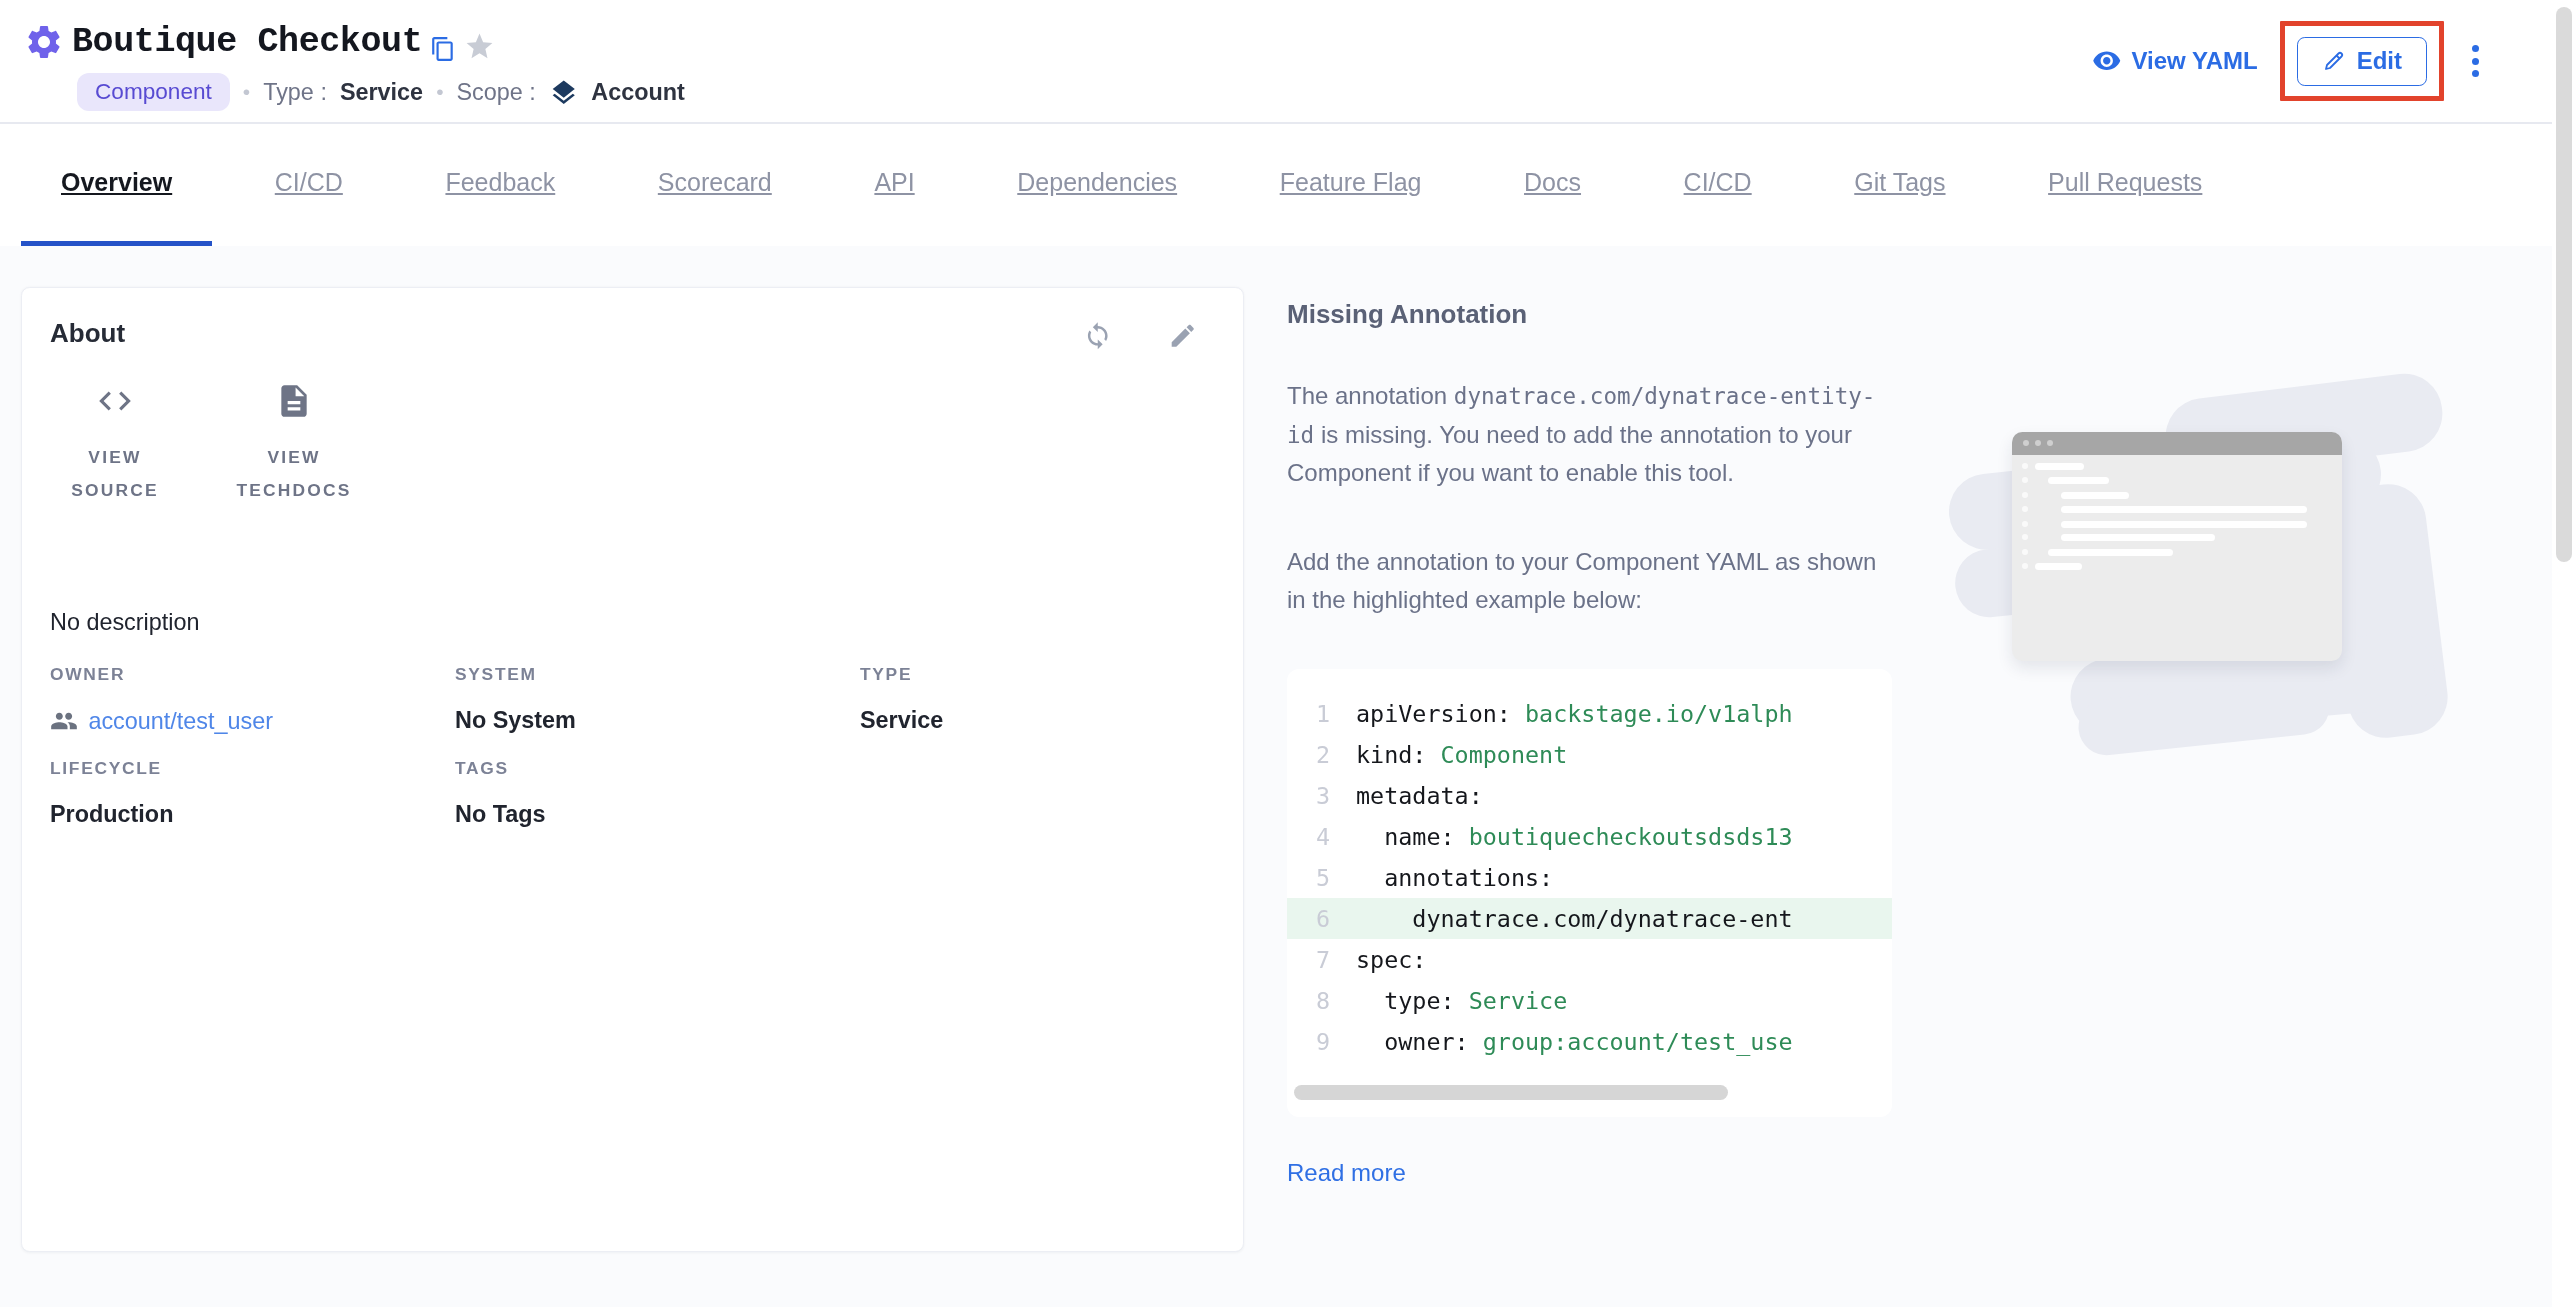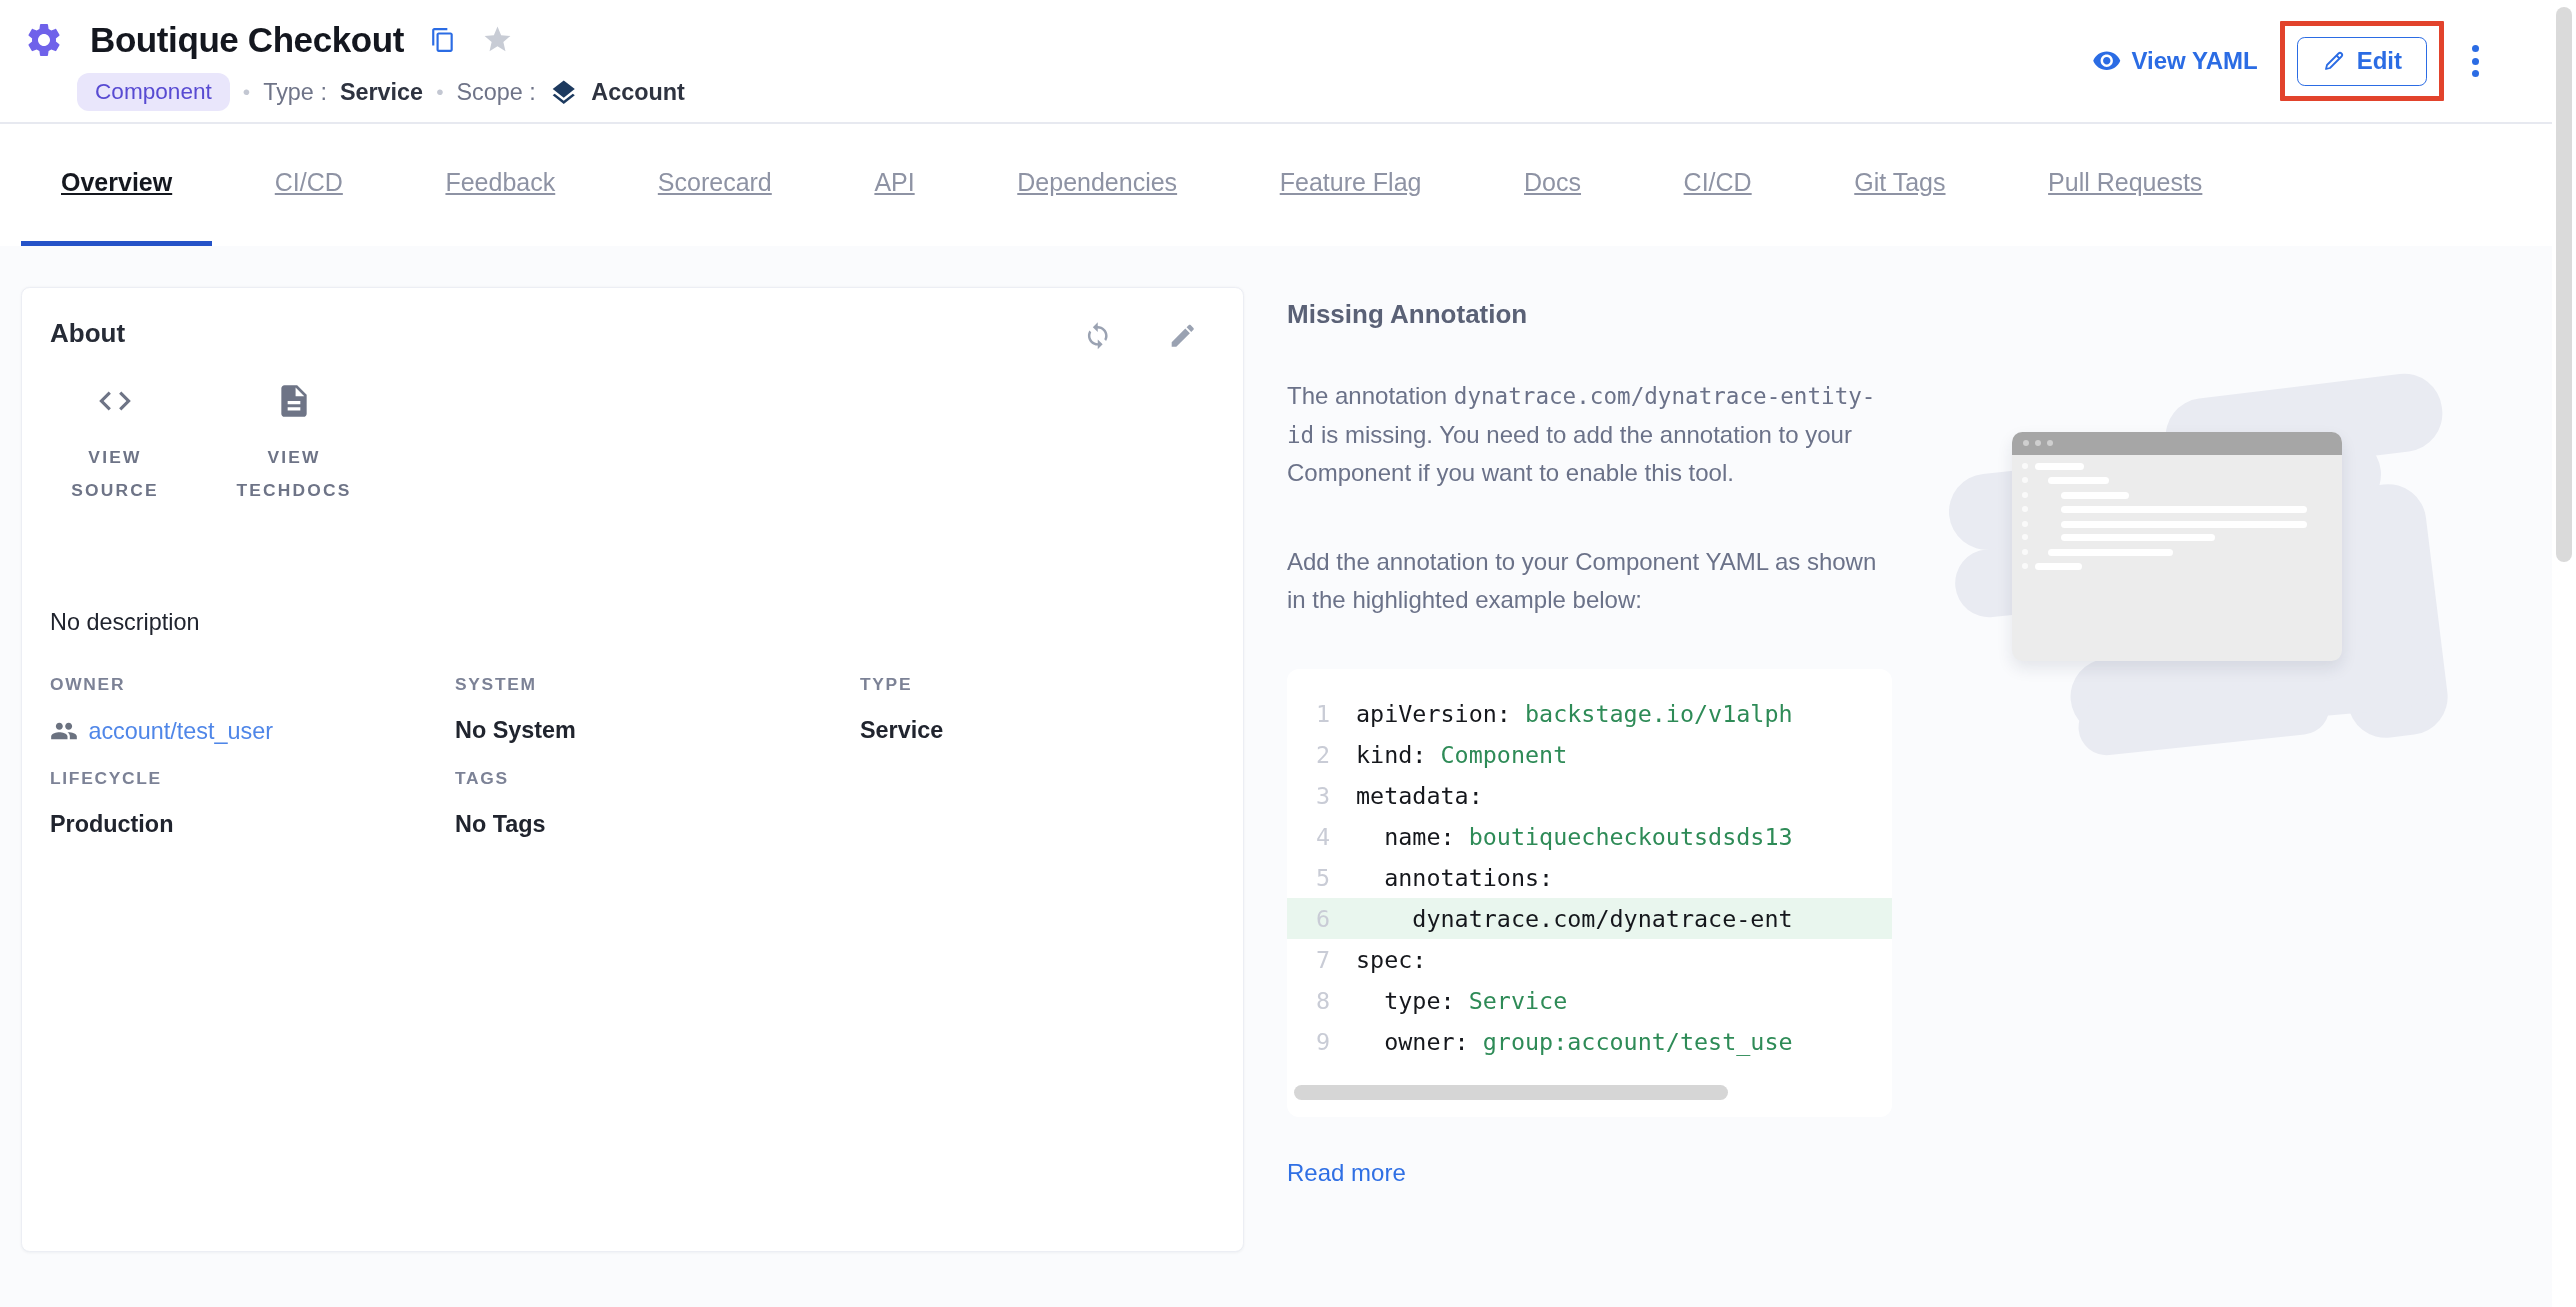--- a/index.html
+++ b/index.html
@@ -4,21 +4,21 @@
 <style>
   * { margin:0; padding:0; box-sizing:border-box; }
   html,body { width:2576px; height:1307px; overflow:hidden; background:#ffffff;
               font-family:"Liberation Sans", sans-serif; }
   .page { position:relative; width:2576px; height:1307px; background:#ffffff; }
 
   
   .header { position:absolute; top:0; left:0; right:24px; height:122px; background:#fff;
             display:flex; justify-content:space-between; }
   .header-left { padding:17.4px 0 0 24px; }
-  .title-row { display:flex; align-items:center; gap:26px; height:45px; }
+  .title-row { display:flex; align-items:flex-end; gap:8px; height:45px;font-family:Liberation Mono, monospace; }
   .gear svg { width:40px; height:40px; display:block; }
   .page-title { font-size:35px; font-weight:700; color:#14171f; letter-spacing:-0.4px; }
   .copy-ic svg { width:26px; height:26px; display:block; }
   .star-ic svg { width:31px; height:31px; display:block; }
   .meta-row { display:flex; align-items:center; gap:13px; margin:12px 0 0 53px; height:36px; }
   .chip { background:#e9e6fb; color:#584bd2; font-size:22.6px; font-weight:500;
           padding:6px 18px; border-radius:12px; }
   .dot-sep { color:#c3c7d2; font-size:21px; }
   .meta-label { color:#6f7488; font-size:23.4px; }
   .meta-value { color:#2e3340; font-size:23.4px; font-weight:600; }
@@ -58,21 +58,21 @@
   .card-head-icons { display:flex; gap:56px; padding:3.5px 17.4px 0 0; }
   .card-head-icons svg { width:29.5px; height:29.5px; display:block; cursor:pointer; }
   .card-actions { display:flex; gap:49px; margin-top:31px; }
   .card-action { display:flex; flex-direction:column; align-items:center; width:130px; cursor:pointer; }
   .card-action svg { width:38px; height:38px; display:block; }
   .card-action-label { margin-top:21px; font-size:17.4px; font-weight:600; letter-spacing:2.2px;
                        color:#6e7487; text-align:center; line-height:1.9; white-space:pre-line; }
   .desc-block { margin-top:102px; }
   .field-label { font-size:17.4px; font-weight:600; letter-spacing:1.7px; color:#7c8296; }
   .desc-value { margin-top:22.6px; font-size:23.4px; color:#20242e; }
-  .field-grid { margin-top:38px; display:grid; grid-template-columns:405px 405px 1fr; row-gap:22.6px; }
+  .field-grid { margin-top:28px; display:grid; grid-template-columns:405px 405px 1fr; row-gap:22.6px; }
   .field-value { margin-top:22.6px; font-size:23.4px; font-weight:700; color:#20242e;
                  display:flex; align-items:center; gap:10.4px; }
   .field-value .owner-ic svg { width:28px; height:28px; display:block; }
   .fv-text.linktext { color:#4f86e8; font-weight:400; }
 
   
   .annotation-panel { position:absolute; left:1287px; top:43px; width:616px; }
   .ap-title { font-size:26px; font-weight:700; color:#5a6176; margin-top:10.4px; }
   .ap-text { margin-top:47px; font-size:24px; line-height:1.6; color:#6b7289; width:611px; }
   .ap-text + .ap-text { margin-top:50px; }

